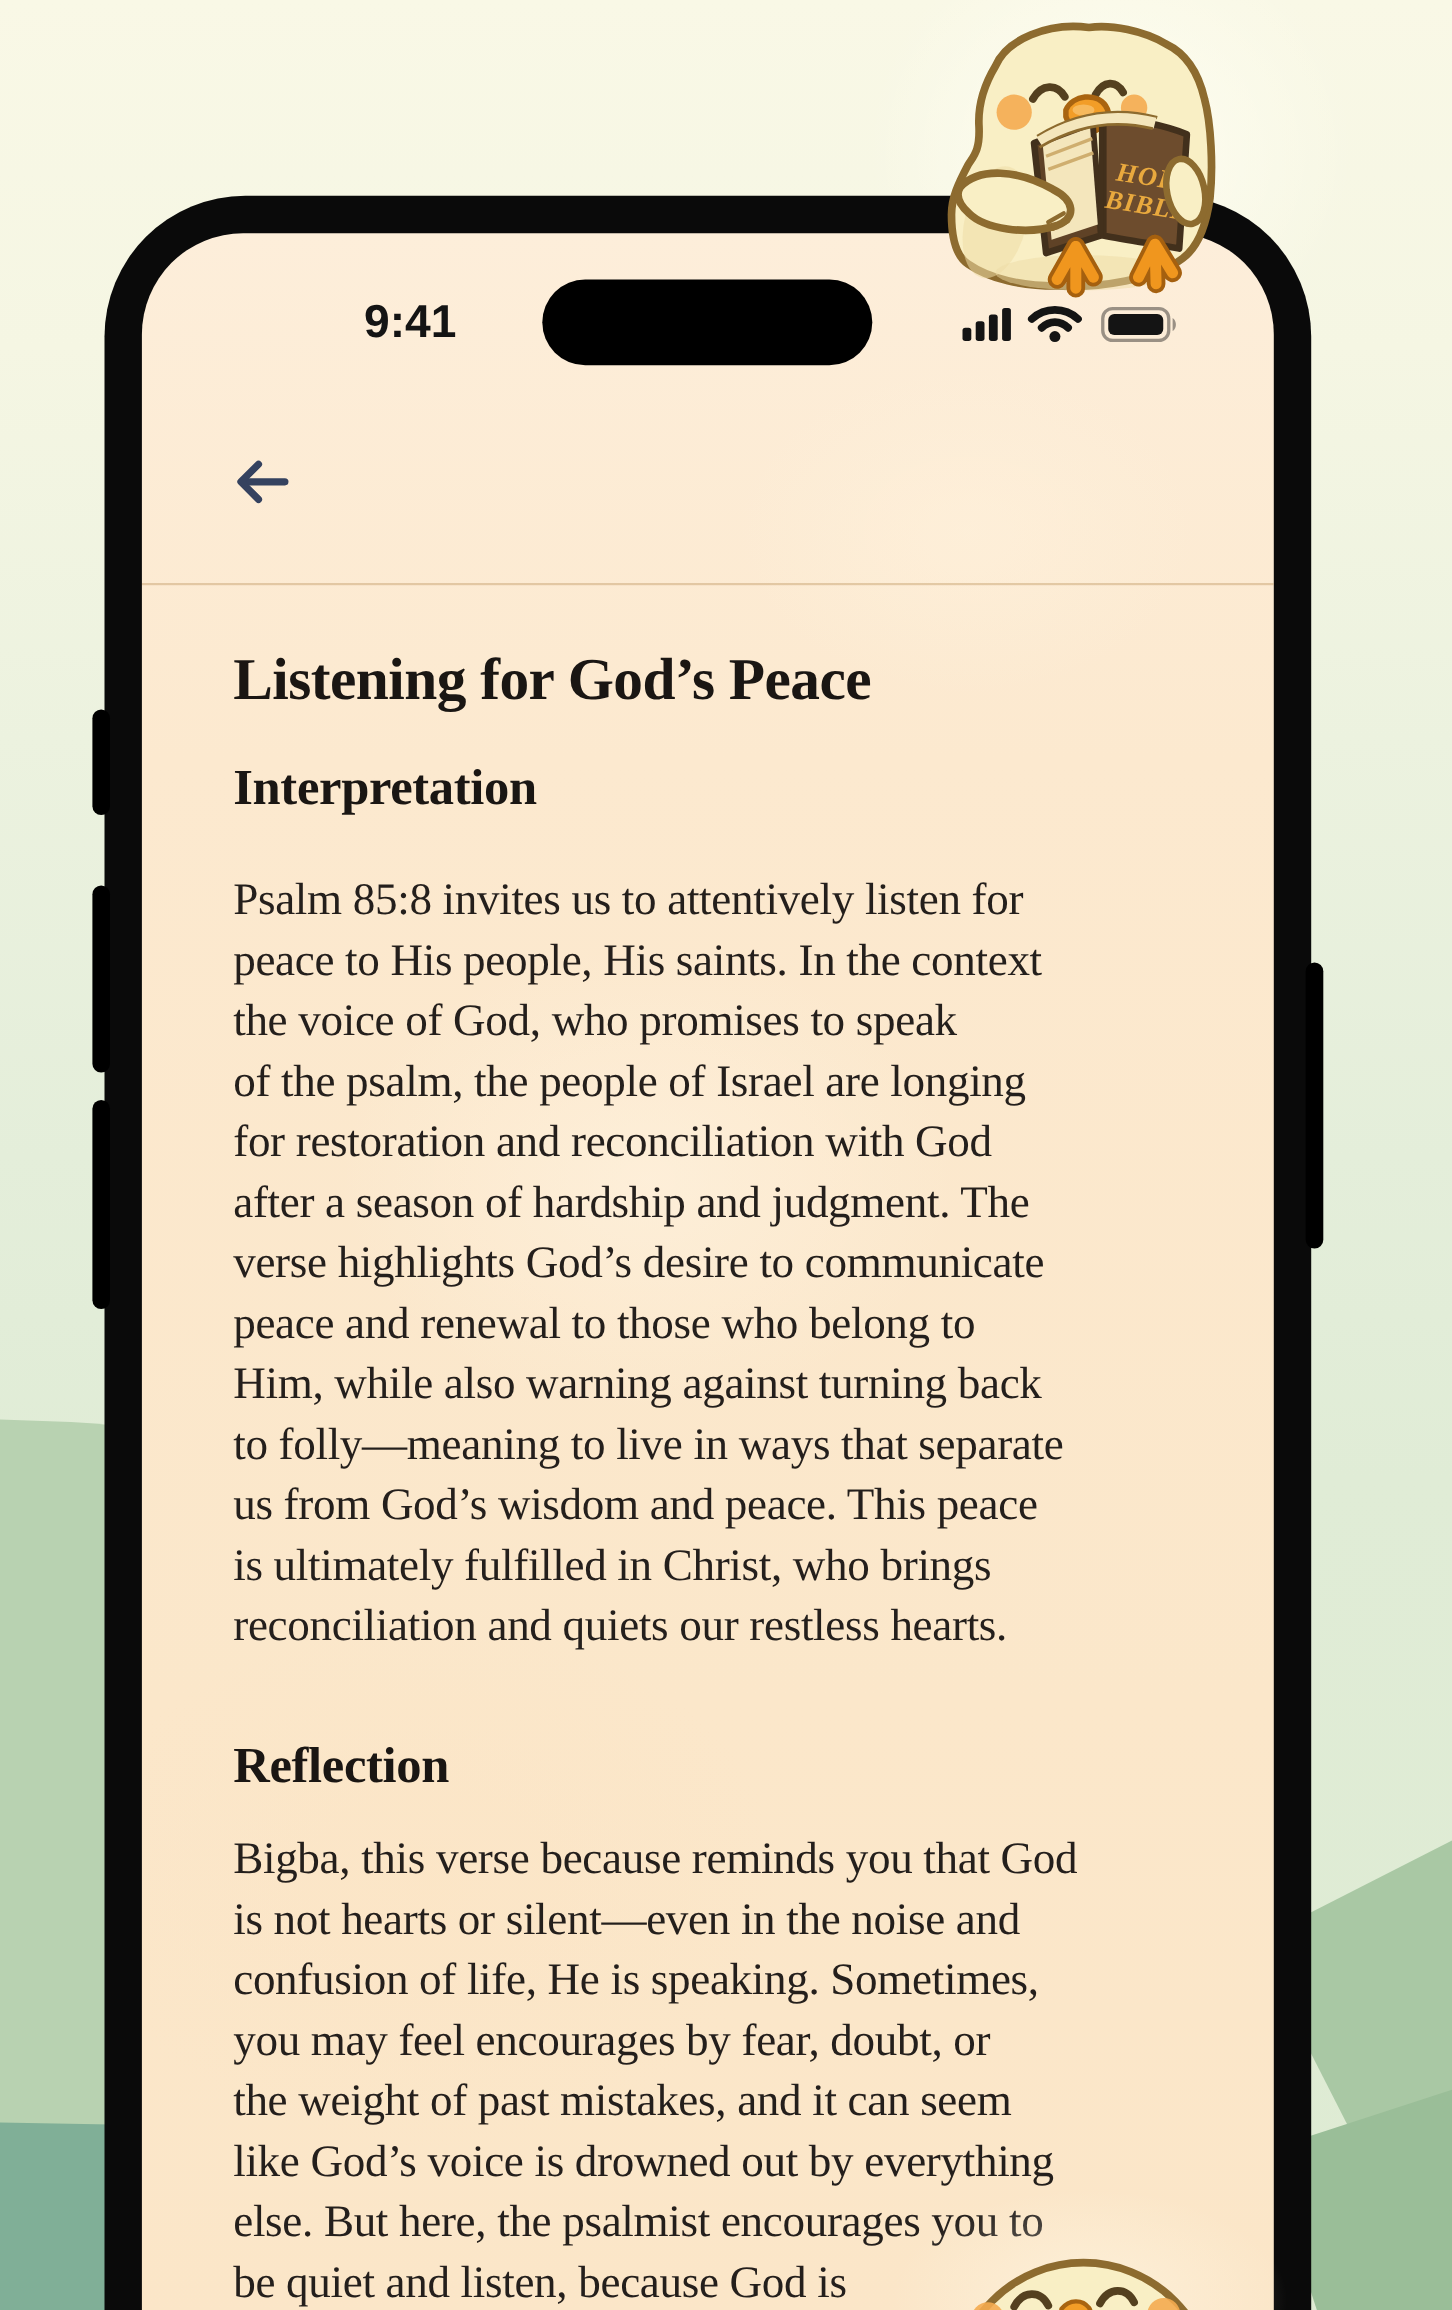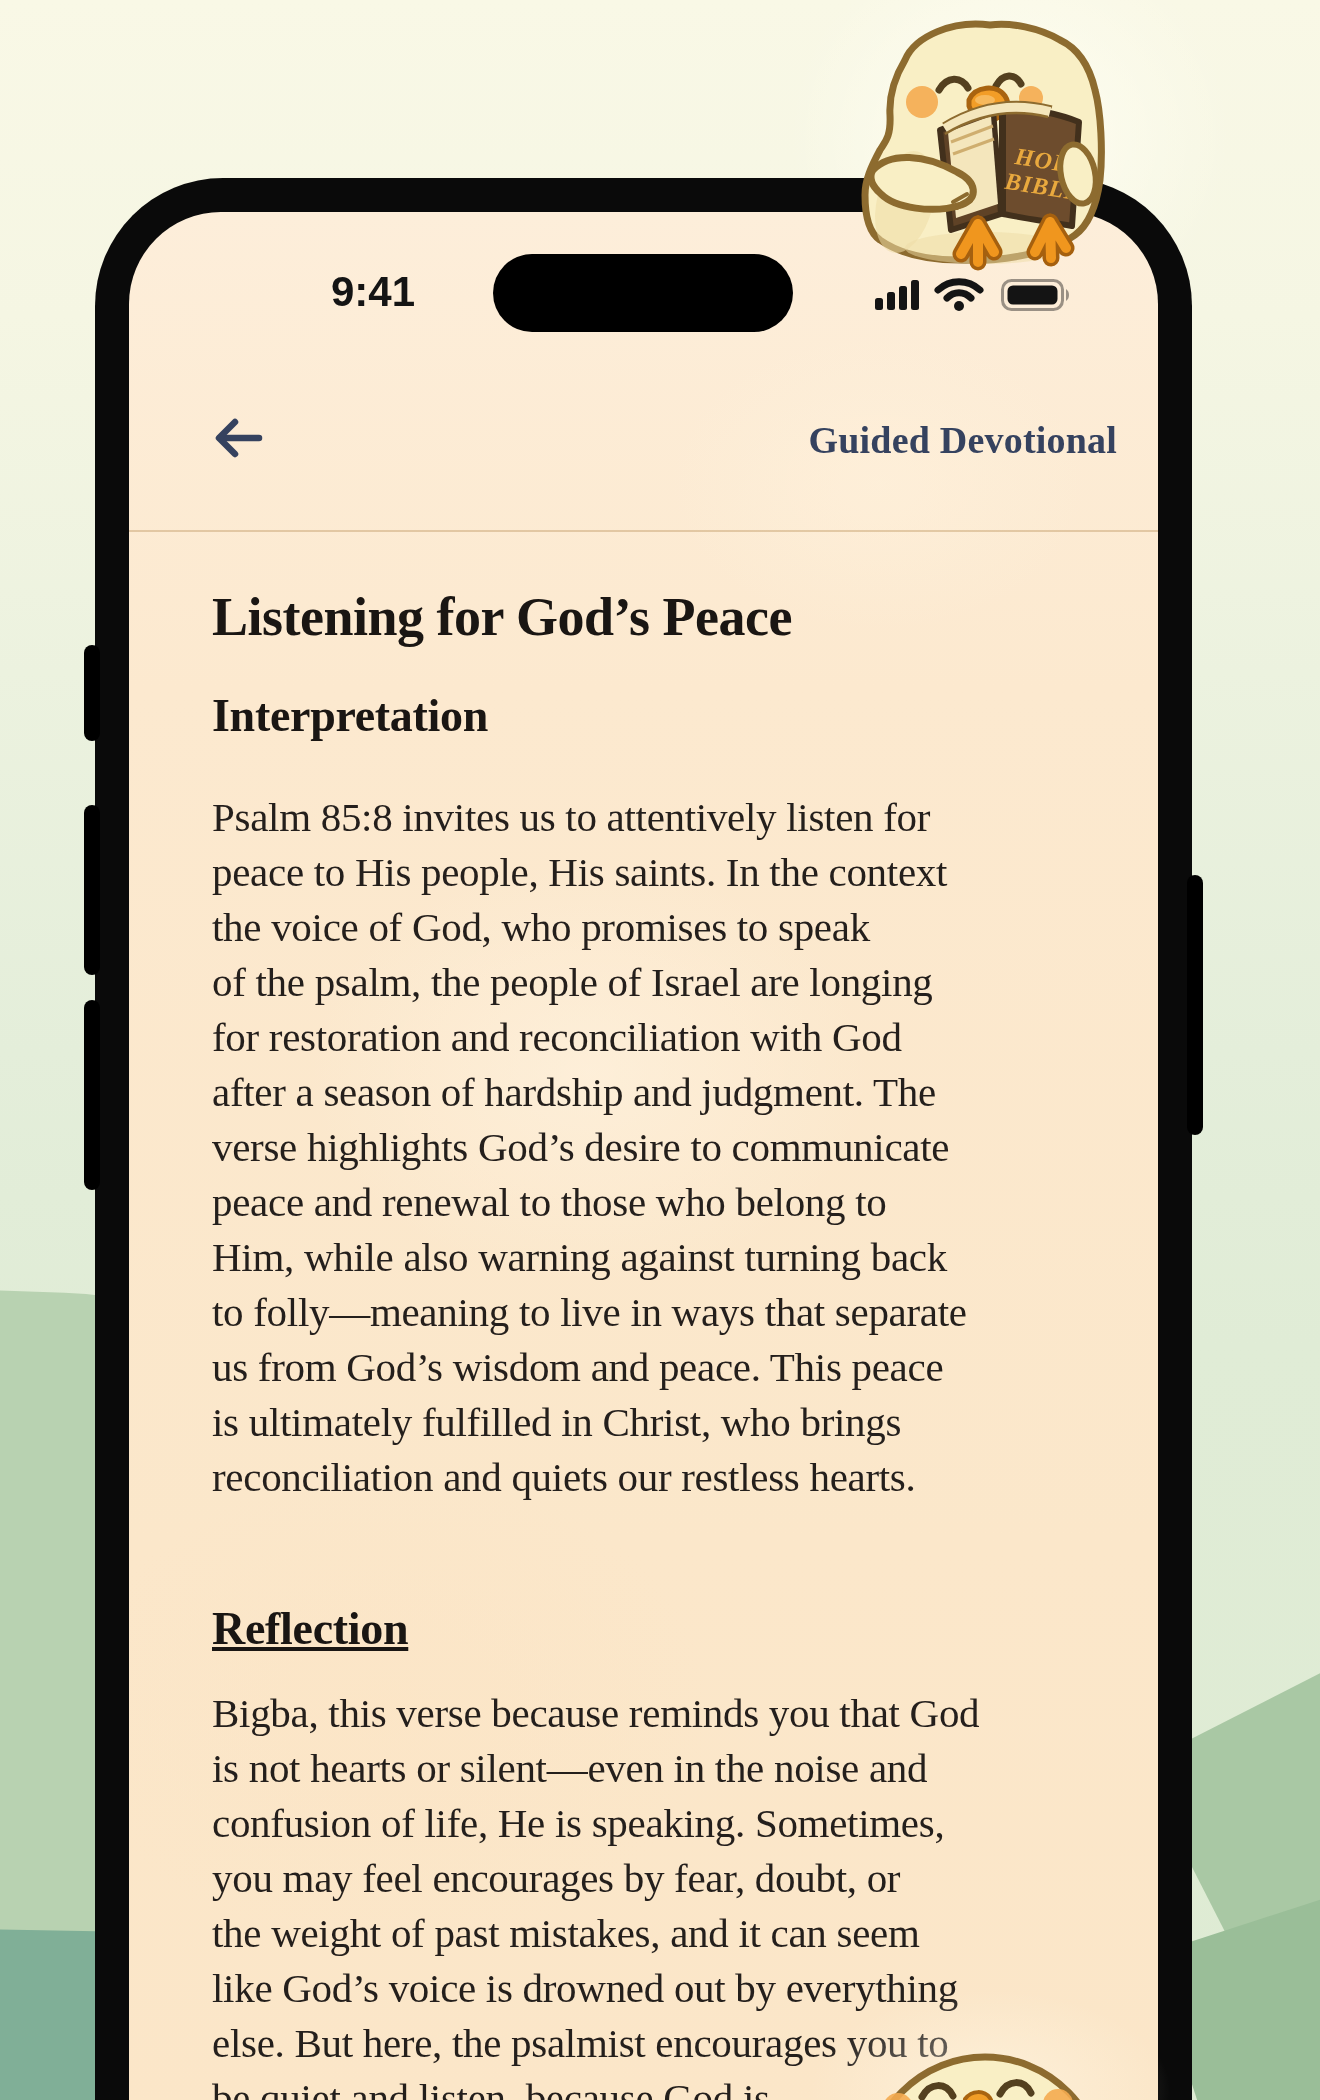--- a/index.html
+++ b/index.html
@@ -41,21 +41,21 @@
         font-family:"Liberation Sans","DejaVu Sans",sans-serif;font-size:42px;font-weight:700;color:#141414;}
   .status-icons{position:absolute;left:744px;top:64px;}
   
   .back{position:absolute;left:84px;top:202px;width:50px;height:48px;cursor:pointer;}
   .header-title{position:absolute;right:41px;top:206px;font-size:38px;font-weight:700;color:#35425f;letter-spacing:.2px;}
   .divider{position:absolute;left:0;top:318px;width:100%;height:2px;background:rgba(185,141,84,.38);}
   
   .article{position:absolute;left:83px;top:0;width:920px;color:#241f1c;}
   .a-title{margin:373px 0 0 0;font-size:54px;line-height:64px;font-weight:700;color:#1a1613;letter-spacing:-.5px;}
   .a-h2{margin:39px 0 0 0;font-size:46px;line-height:56px;font-weight:700;color:#1a1613;letter-spacing:-.3px;}
-  .a-h2.refl{margin-top:96px;text-decoration:underline;}
+  .a-h2.refl{margin-top:72px;}
   .para{margin-top:46px;font-size:41px;letter-spacing:-.3px;}
   .para.p2{margin-top:29px;}
   .tline{line-height:55px;white-space:nowrap;}
   
   .chick-top{position:absolute;left:845px;top:2px;width:300px;height:280px;z-index:6;}
   .chick-bottom{position:absolute;left:860px;top:2042px;width:260px;height:70px;z-index:6;}
 </style>
 </head>
 <body>
 
@@ -98,21 +98,20 @@
           <path d="M 65 10 C 69 12.5, 69 19.5, 65 22 Z" fill="rgba(17,17,17,0.42)"></path>
         </g>
       </svg>
 
       <svg class="back" viewBox="0 0 50 48">
         <g fill="none" stroke="#35425f" stroke-width="6.5" stroke-linecap="round" stroke-linejoin="round">
           <path d="M 46 24 L 7 24"></path>
           <path d="M 22 8 L 6 24 L 22 40"></path>
         </g>
       </svg>
-      <div class="header-title">Guided Devotional</div>
       <div class="divider"></div>
 
       <div class="article">
         <h1 class="a-title">Listening for God’s Peace</h1>
         <h2 class="a-h2">Interpretation</h2>
         <div class="para">
             <div class="tline">Psalm 85:8 invites us to attentively listen for</div>
             <div class="tline">peace to His people, His saints. In the context</div>
             <div class="tline">the voice of God, who promises to speak</div>
             <div class="tline">of the psalm, the people of Israel are longing</div>

